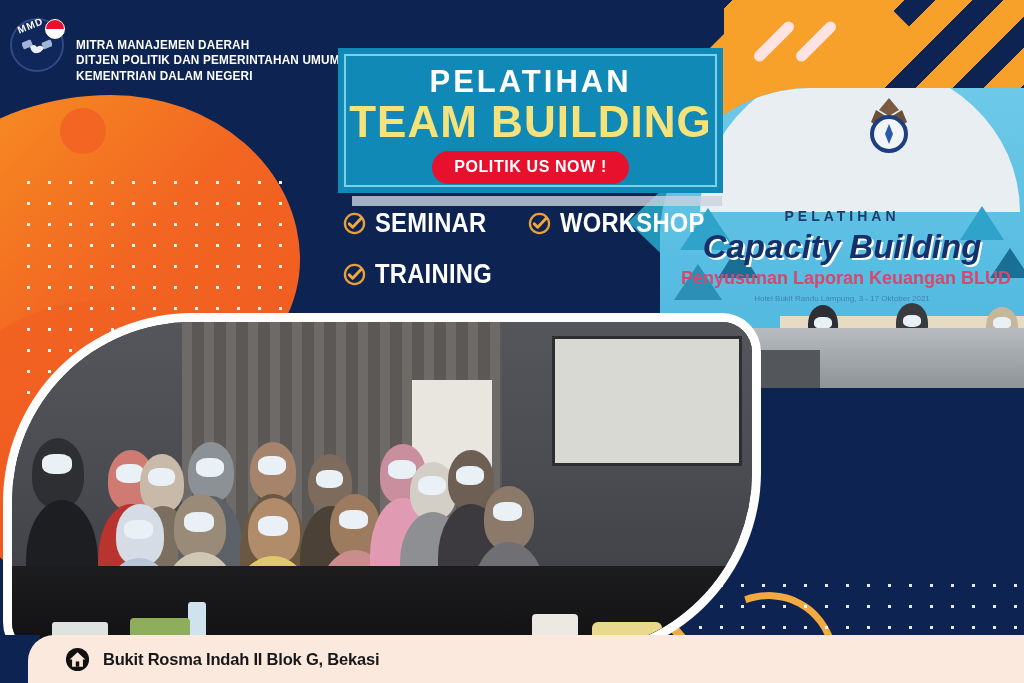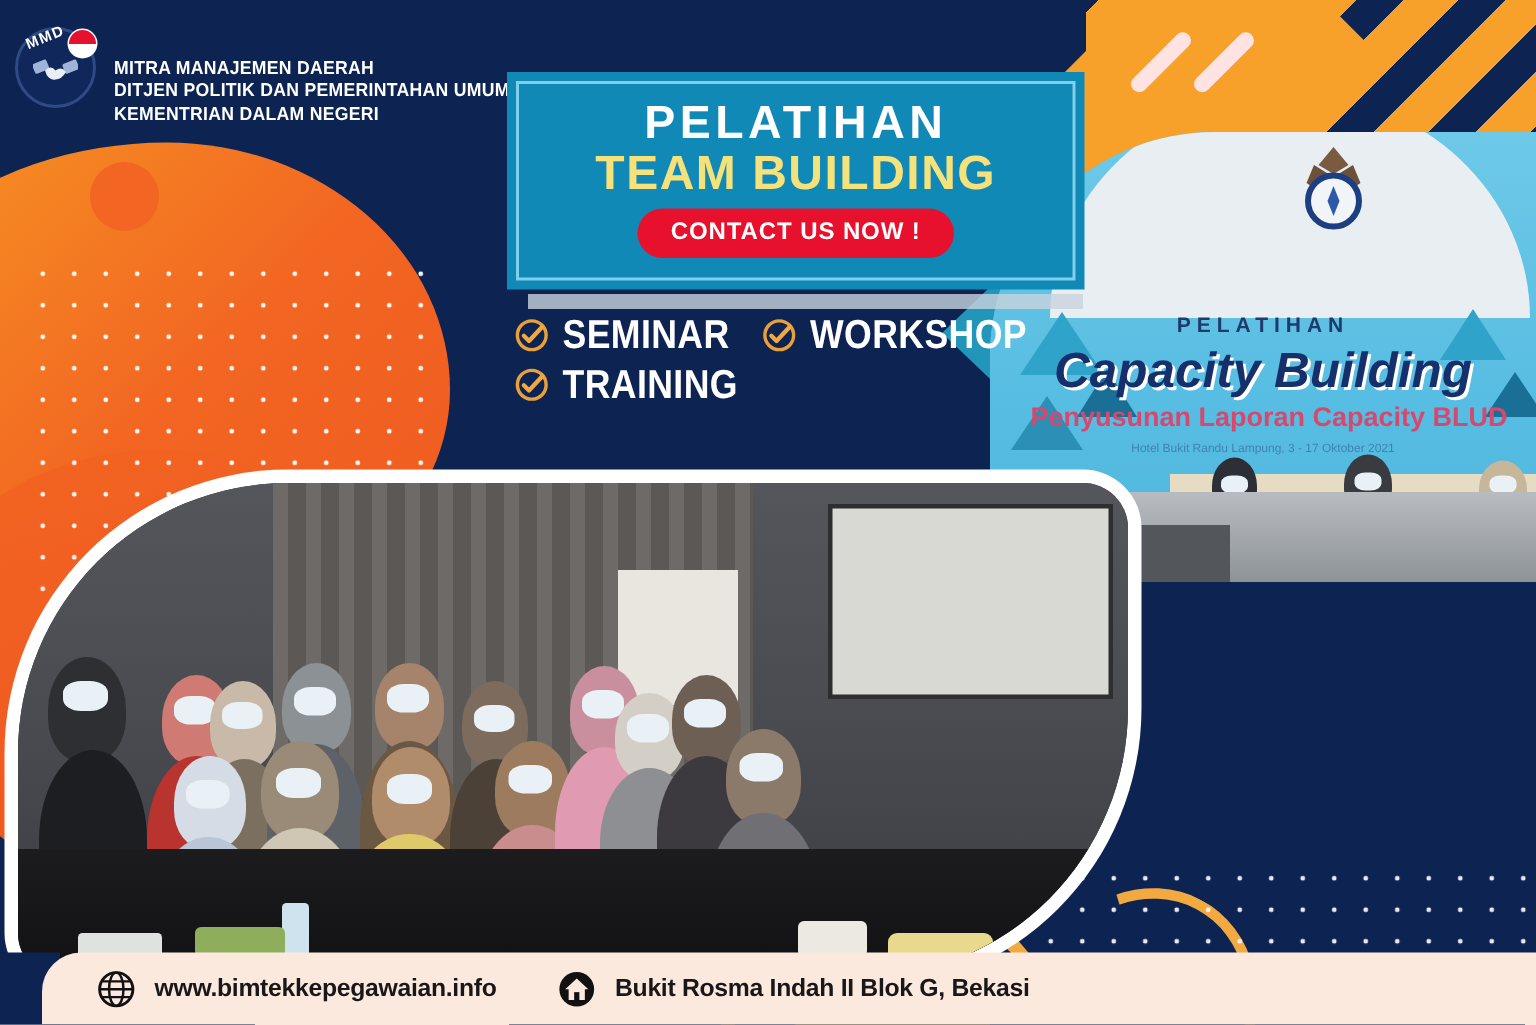--- a/index.html
+++ b/index.html
@@ -129,41 +129,41 @@
     border: 2px solid #7fd0e8;
     display: flex; flex-direction: column;
     align-items: center; justify-content: flex-start;
     padding-top: 10px;
   }
   .t-pelatihan {
     color: #ffffff; font-size: 31px; font-weight: bold;
     letter-spacing: 3px; line-height: 1;
   }
   .t-team {
-    color: #f6e27a; font-size: 32px; font-weight: bold;
+    color: #f6e27a; font-size: 44px; font-weight: bold;
     letter-spacing: 1px; line-height: 1.05; margin-top: 2px;
     white-space: nowrap;
   }
   .t-contact {
     margin-top: 6px;
     background: #e8112d; color: #ffffff;
     font-size: 16px; font-weight: bold; letter-spacing: .6px;
     padding: 7px 22px 8px; border-radius: 20px;
     white-space: nowrap;
   }
   .panel-shadow {
     position: absolute; left: 352px; top: 196px;
     width: 370px; height: 10px; background: #c9d3dd; opacity: .8;
   }
 
   
   .services {
     position: absolute; left: 343px; top: 208px;
     display: grid; grid-template-columns: 165px 175px;
-    row-gap: 2px; column-gap: 0px;
+    row-gap: 2px; column-gap: 0px; gap: 20px;
   }
   .svc { display: flex; align-items: center; gap: 9px; }
   .svc-label {
     color: #ffffff; font-size: 27px; font-weight: bold;
     letter-spacing: .3px; transform: scaleX(.88);
     transform-origin: left center; white-space: nowrap;
   }
   .check-icon { width: 23px; height: 23px; flex: 0 0 23px; }
 
   
@@ -367,21 +367,21 @@
         border-left:24px solid transparent; border-right:24px solid transparent;
         border-bottom:36px solid #2c8fb6;"></div>
       <div class="inset-tri" style="left:300px; top:118px;
         border-left:22px solid transparent; border-right:22px solid transparent;
         border-bottom:34px solid #2fa3c9;"></div>
       <div class="inset-tri" style="left:330px; top:160px;
         border-left:20px solid transparent; border-right:20px solid transparent;
         border-bottom:30px solid #1a6f96;"></div>
       <div class="inset-t1">PELATIHAN</div>
       <div class="inset-t2">Capacity Building</div>
-      <div class="inset-t3">Penyusunan Laporan Capacity BLUD</div>
+      <div class="inset-t3">Penyusunan Laporan Keuangan BLUD</div>
       <div class="inset-t4">Hotel Bukit Randu Lampung, 3 - 17 Oktober 2021</div>
       <div class="inset-table"></div>
       <div class="inset-people">
         <div class="person" style="left:28px; top:12px; width:30px; height:38px; background:#2c2f36;"></div>
         <div class="mask" style="left:34px; top:24px; width:18px; height:12px;"></div>
         <div class="person" style="left:116px; top:10px; width:32px; height:40px; background:#3a3b40;"></div>
         <div class="mask" style="left:123px; top:22px; width:18px; height:12px;"></div>
         <div class="person" style="left:206px; top:14px; width:32px; height:38px; background:#c7b79a;"></div>
         <div class="mask" style="left:213px; top:24px; width:18px; height:12px;"></div>
       </div>
@@ -389,21 +389,21 @@
       <div style="position:absolute; left:0; top:250px; width:70px; height:50px; background:#6b6e73;"></div>
       <div style="position:absolute; left:70px; top:262px; width:90px; height:38px; background:#53565b;"></div>
     </div>
   </div>
 
   <div class="panel-shadow"></div>
   <div class="title-panel">
     <div class="title-inner">
       <div class="t-pelatihan">PELATIHAN</div>
       <div class="t-team">TEAM BUILDING</div>
-      <div class="t-contact">CONTACT US NOW !</div>
+      <div class="t-contact">POLITIK US NOW !</div>
     </div>
   </div>
 
   <div class="services">
     <div class="svc">
       <svg class="check-icon" viewBox="0 0 24 24">
         <circle cx="12" cy="12" r="10" fill="none" stroke="#e9a03a" stroke-width="2.4"></circle>
         <path d="M6.5 12.4 l3.6 3.6 L19 6.5" fill="none" stroke="#f0a83f" stroke-width="3" stroke-linecap="round" stroke-linejoin="round"></path>
       </svg>
       <span class="svc-label">SEMINAR</span>
@@ -490,30 +490,20 @@
     <div style="position:absolute; left:176px; top:280px; width:18px; height:38px; background:#cfe3ee; border-radius:3px;"></div>
     <div style="position:absolute; left:40px; top:300px; width:56px; height:18px; background:#dfe3e0; border-radius:3px;"></div>
     <div style="position:absolute; left:118px; top:296px; width:60px; height:20px; background:#8fae5c; border-radius:4px;"></div>
     <div style="position:absolute; left:520px; top:292px; width:46px; height:24px; background:#ece9e2; border-radius:4px;"></div>
     <div style="position:absolute; left:580px; top:300px; width:70px; height:22px; background:#e8d98c; border-radius:6px;"></div>
   </div>
 
   <div class="footer-navy-corner"></div>
   <div class="footer">
 
-    <div class="f-item">
-      <svg class="f-icon" viewBox="0 0 28 28">
-        <circle cx="14" cy="14" r="11.5" fill="none" stroke="#111" stroke-width="2"></circle>
-        <ellipse cx="14" cy="14" rx="5" ry="11.5" fill="none" stroke="#111" stroke-width="1.7"></ellipse>
-        <line x1="2.5" y1="14" x2="25.5" y2="14" stroke="#111" stroke-width="1.7"></line>
-        <line x1="4.5" y1="8.5" x2="23.5" y2="8.5" stroke="#111" stroke-width="1.5"></line>
-        <line x1="4.5" y1="19.5" x2="23.5" y2="19.5" stroke="#111" stroke-width="1.5"></line>
-      </svg>
-      <span class="f-text">www.bimtekkepegawaian.info</span>
-    </div>
 
 
     <div class="f-item">
       <svg class="f-icon" viewBox="0 0 28 28">
         <circle cx="14" cy="14" r="12" fill="#111"></circle>
         <path d="M14 6.5 L22 14 h-2.4 v7.5 h-11.2 V14 H6 Z" fill="#fce9dd"></path>
         <rect x="12.2" y="16" width="3.6" height="5.5" fill="#111"></rect>
       </svg>
       <span class="f-text">Bukit Rosma Indah II Blok G, Bekasi</span>
     </div>

